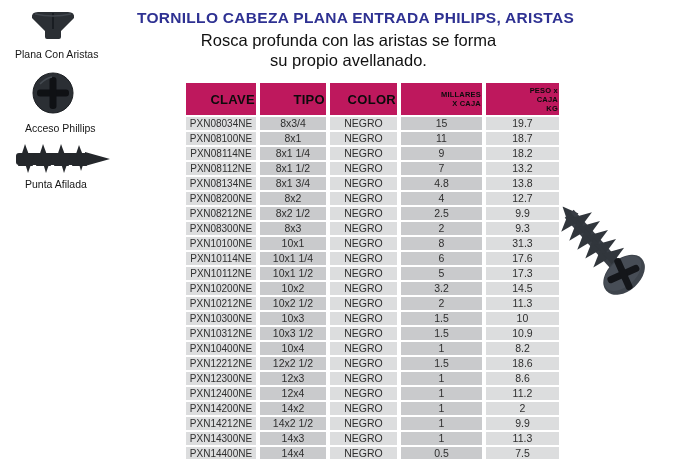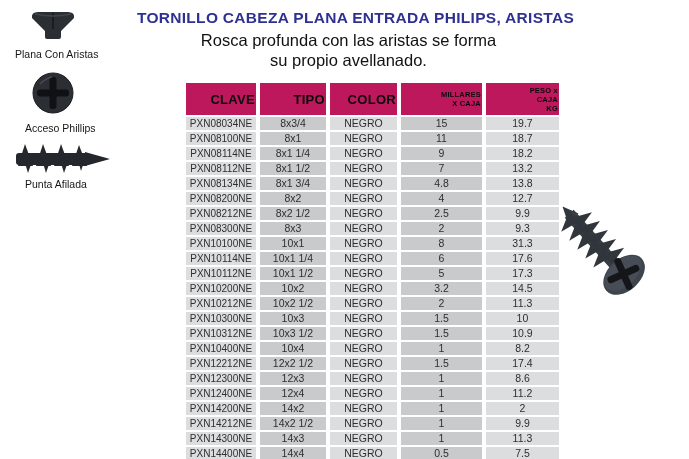--- a/index.html
+++ b/index.html
@@ -282,21 +282,21 @@
       <td>NEGRO</td>
       <td>1</td>
       <td>8.2</td>
     </tr>
 
     <tr>
       <td>PXN12212NE</td>
       <td>12x2 1/2</td>
       <td>NEGRO</td>
       <td>1.5</td>
-      <td>17.4</td>
+      <td>18.6</td>
     </tr>
 
     <tr>
       <td>PXN12300NE</td>
       <td>12x3</td>
       <td>NEGRO</td>
       <td>1</td>
       <td>8.6</td>
     </tr>
 

